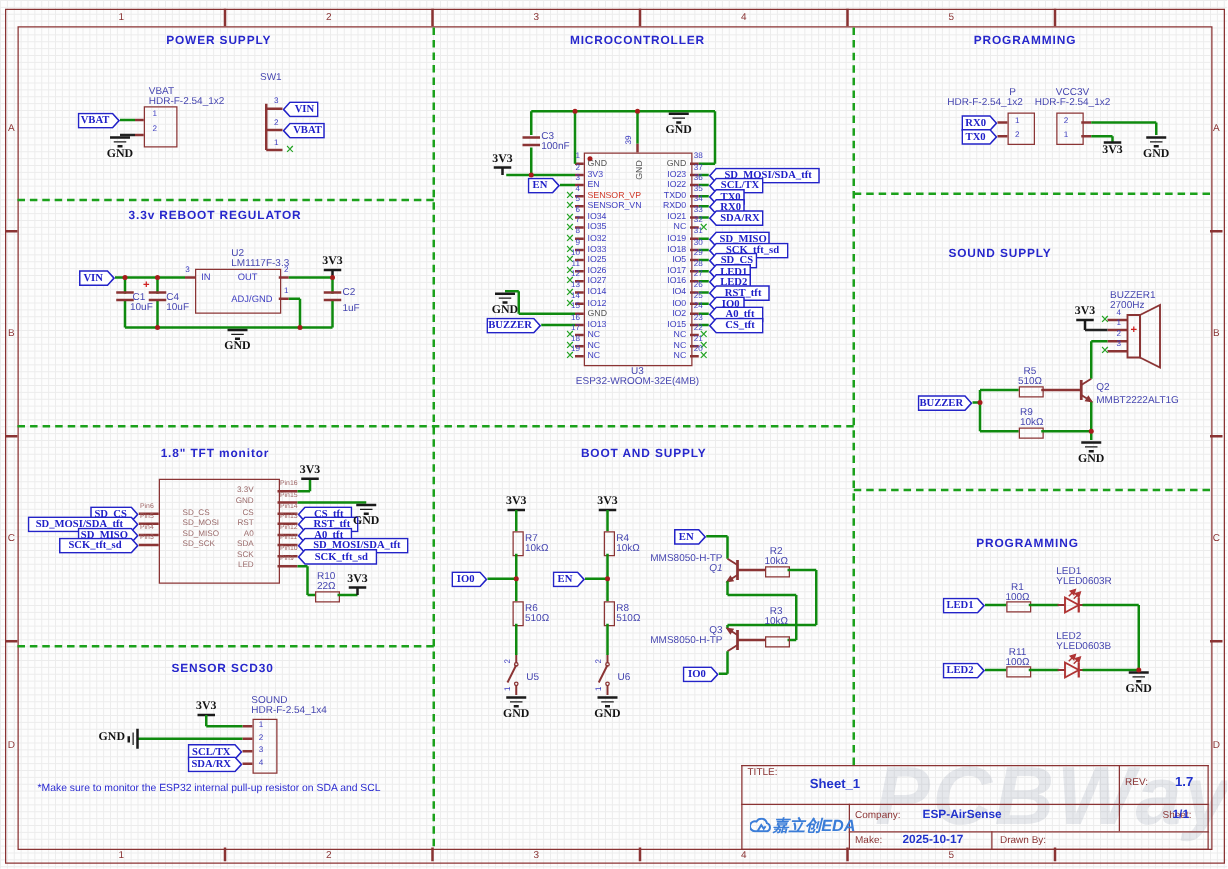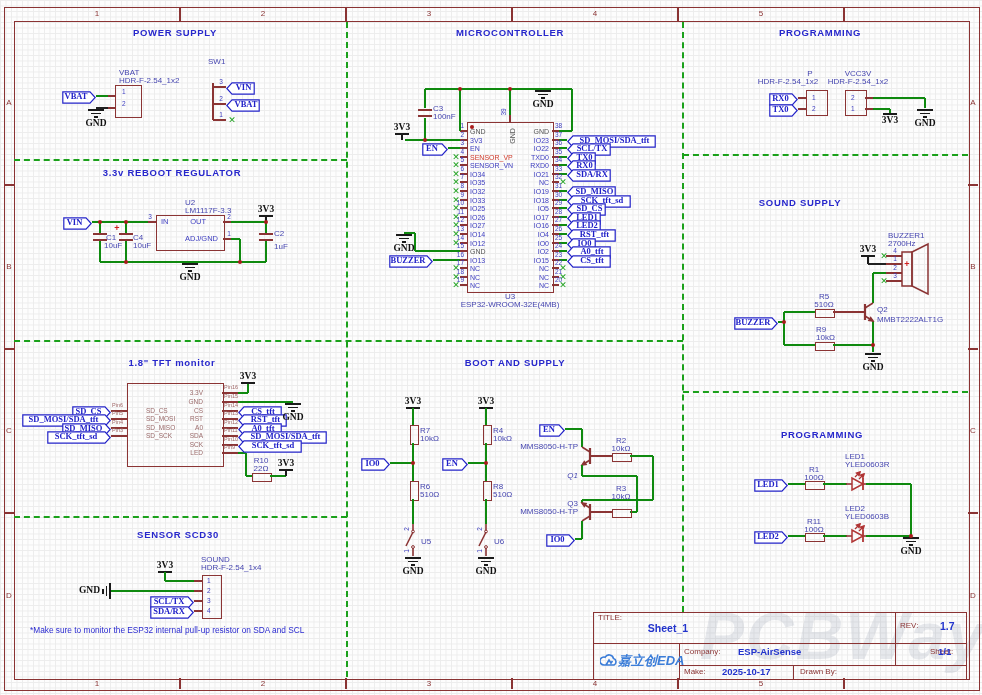--- a/index.html
+++ b/index.html
@@ -669,21 +669,21 @@
     <div class="abs" style="left: 565px; top: 428.2px; width: 17px; height: 1.6px; background: rgb(15, 138, 15); z-index: 2;"></div>
     <div class="abs" style="left: 581.2px; top: 429px; width: 1.6px; height: 18px; background: rgb(15, 138, 15); z-index: 2;"></div>
     <svg width="30" height="30" style="position: absolute; left: 575px; top: 441px; z-index: 2; overflow: visible;">
       <line x1="15" y1="7" x2="15" y2="23" stroke="#8b3434" stroke-width="2.2"></line>
       <line x1="15" y1="11" x2="7" y2="6" stroke="#8b3434" stroke-width="1.6"></line>
       <line x1="15" y1="19" x2="7" y2="24" stroke="#8b3434" stroke-width="1.6"></line>
       <line x1="22" y1="15" x2="15" y2="15" stroke="#8b3434" stroke-width="1.6"></line>
       <polygon points="7,24 11.1,23.44 9.299999999999999,20.56" fill="#8b3434" stroke="#8b3434" stroke-width="1.5"></polygon>
     </svg>
     <span class="t lbl" style="left: 578px; top: 447px; z-index: 4; transform: translate(-100%, -50%);">MMS8050-H-TP</span>
-    <span class="t lbl" style="left: 578px; top: 476px; z-index: 4; transform: translate(-100%, -50%); font-style: italic;">Q1</span>
+    <span class="t lbl" style="left: 578px; top: 455px; z-index: 4; transform: translate(-100%, -50%); font-style: italic;">Q1</span>
     <div class="abs" style="left: 590px; top: 455.2px; width: 22px; height: 1.6px; background: rgb(139, 52, 52); z-index: 2;"></div>
     <div class="abs" style="left: 612px; top: 452.5px; width: 18px; height: 7px; border: 1.3px solid rgb(139, 52, 52); z-index: 2;"></div>
     <span class="t lbl" style="left: 621px; top: 441px; z-index: 4; transform: translate(-50%, -50%);">R2</span>
     <span class="t lbl" style="left: 621px; top: 449px; z-index: 4; transform: translate(-50%, -50%);">10kΩ</span>
     <div class="abs" style="left: 630px; top: 455.2px; width: 23px; height: 1.6px; background: rgb(15, 138, 15); z-index: 2;"></div>
     <div class="abs" style="left: 652.2px; top: 456px; width: 1.6px; height: 44px; background: rgb(15, 138, 15); z-index: 2;"></div>
     <div class="abs" style="left: 582px; top: 499.2px; width: 71px; height: 1.6px; background: rgb(15, 138, 15); z-index: 2;"></div>
     <div class="abs" style="left: 581.2px; top: 500px; width: 1.6px; height: 3px; background: rgb(15, 138, 15); z-index: 2;"></div>
     <div class="abs" style="left: 581.2px; top: 465px; width: 1.6px; height: 11px; background: rgb(15, 138, 15); z-index: 2;"></div>
     <div class="abs" style="left: 582px; top: 475.2px; width: 55px; height: 1.6px; background: rgb(15, 138, 15); z-index: 2;"></div>

